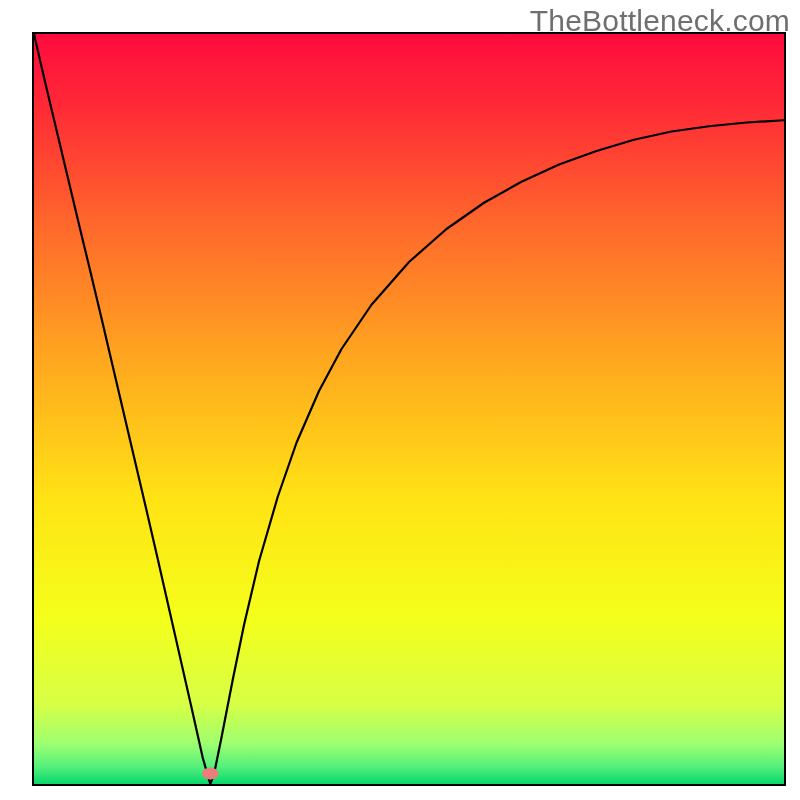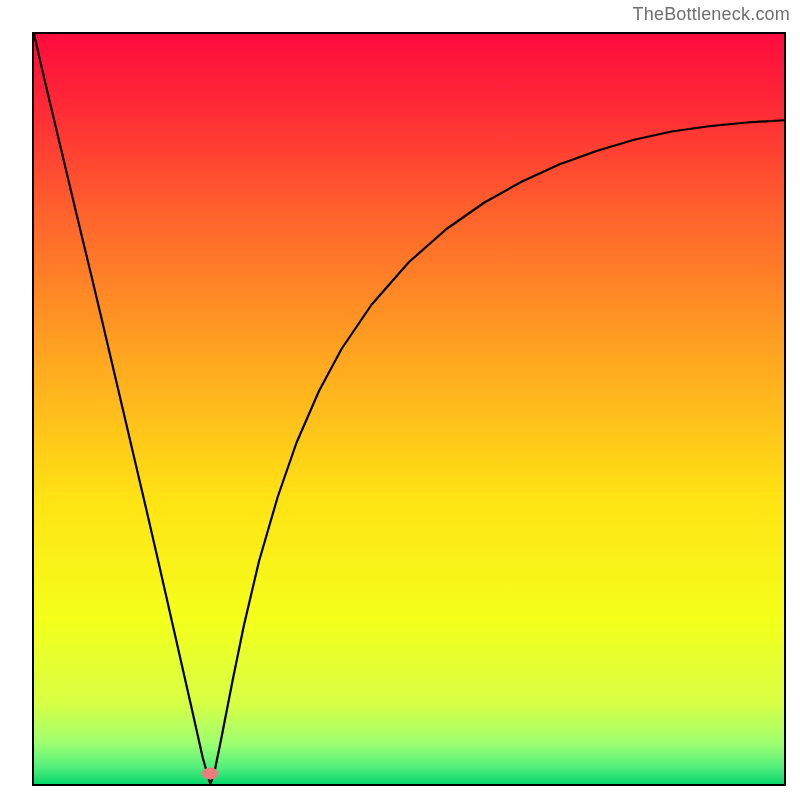--- a/index.html
+++ b/index.html
@@ -14,21 +14,21 @@
   .frame {
     position: relative;
     width: 800px;
     height: 800px;
     box-sizing: border-box;
   }
   .watermark {
     position: absolute;
     top: 4px;
     right: 10px;
-    font-size: 18px;
+    font-size: 30px;
     color: #6f6f6f;
     letter-spacing: 0.2px;
     user-select: none;
     z-index: 5;
     font-weight: 500;
   }
   .plot {
     position: absolute;
     left: 0;
     top: 0;

